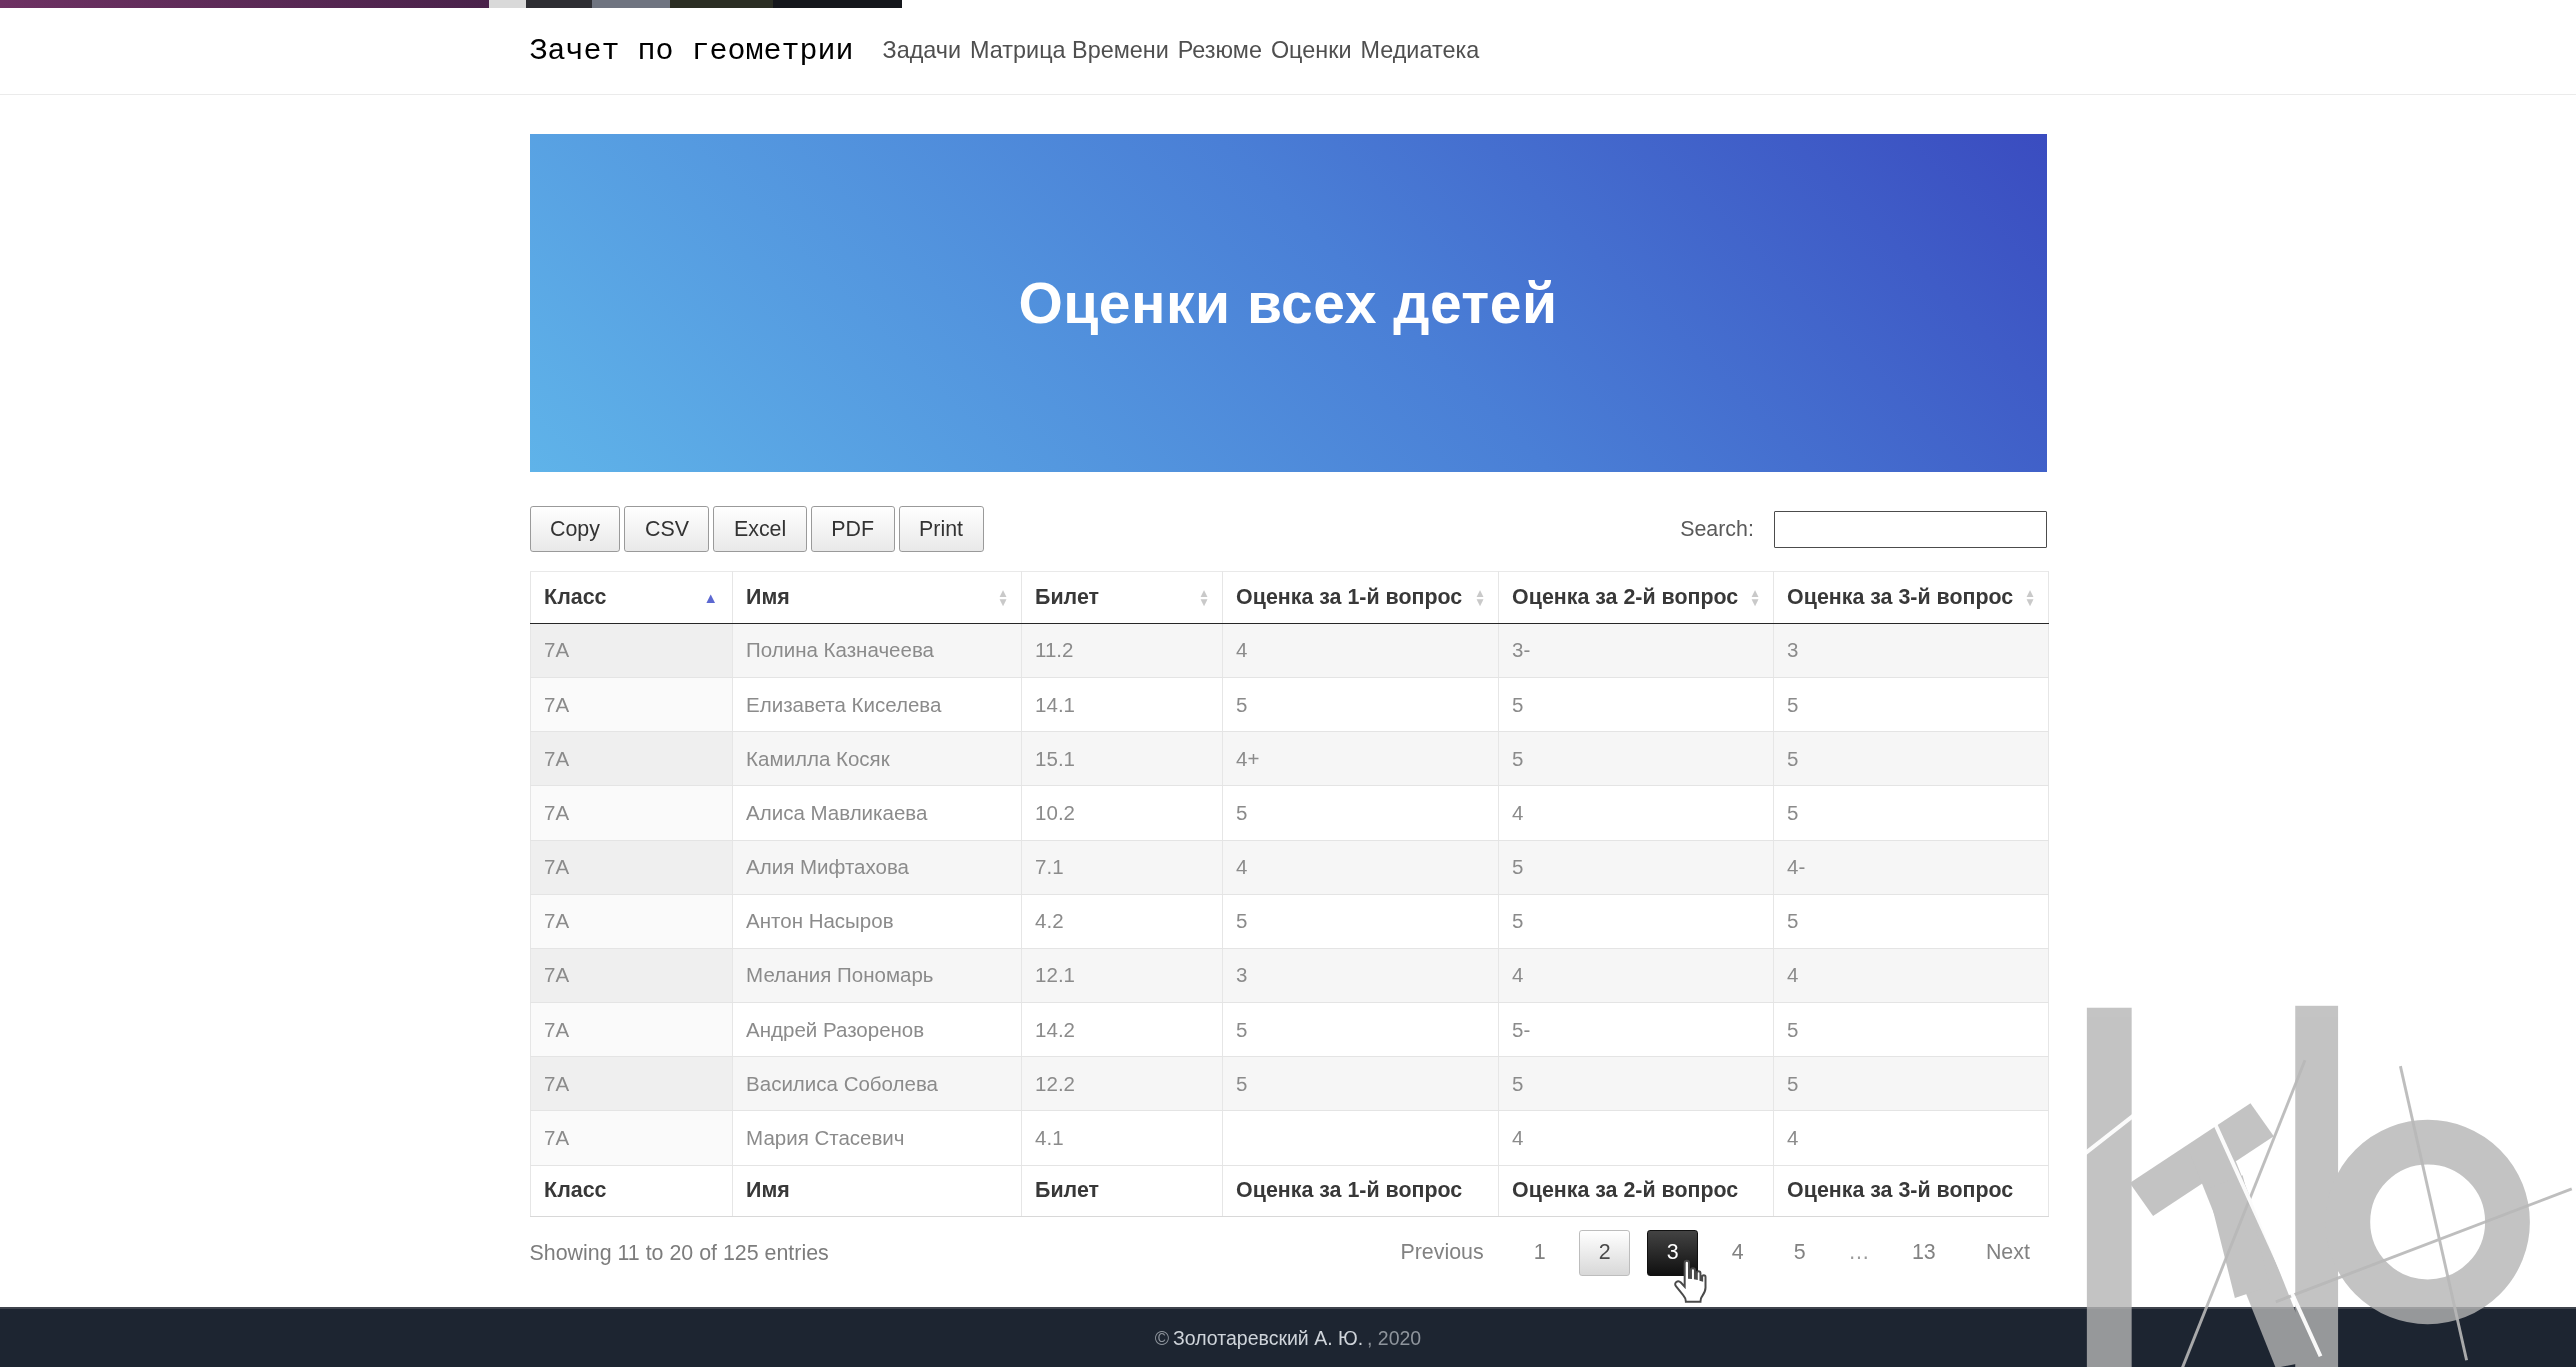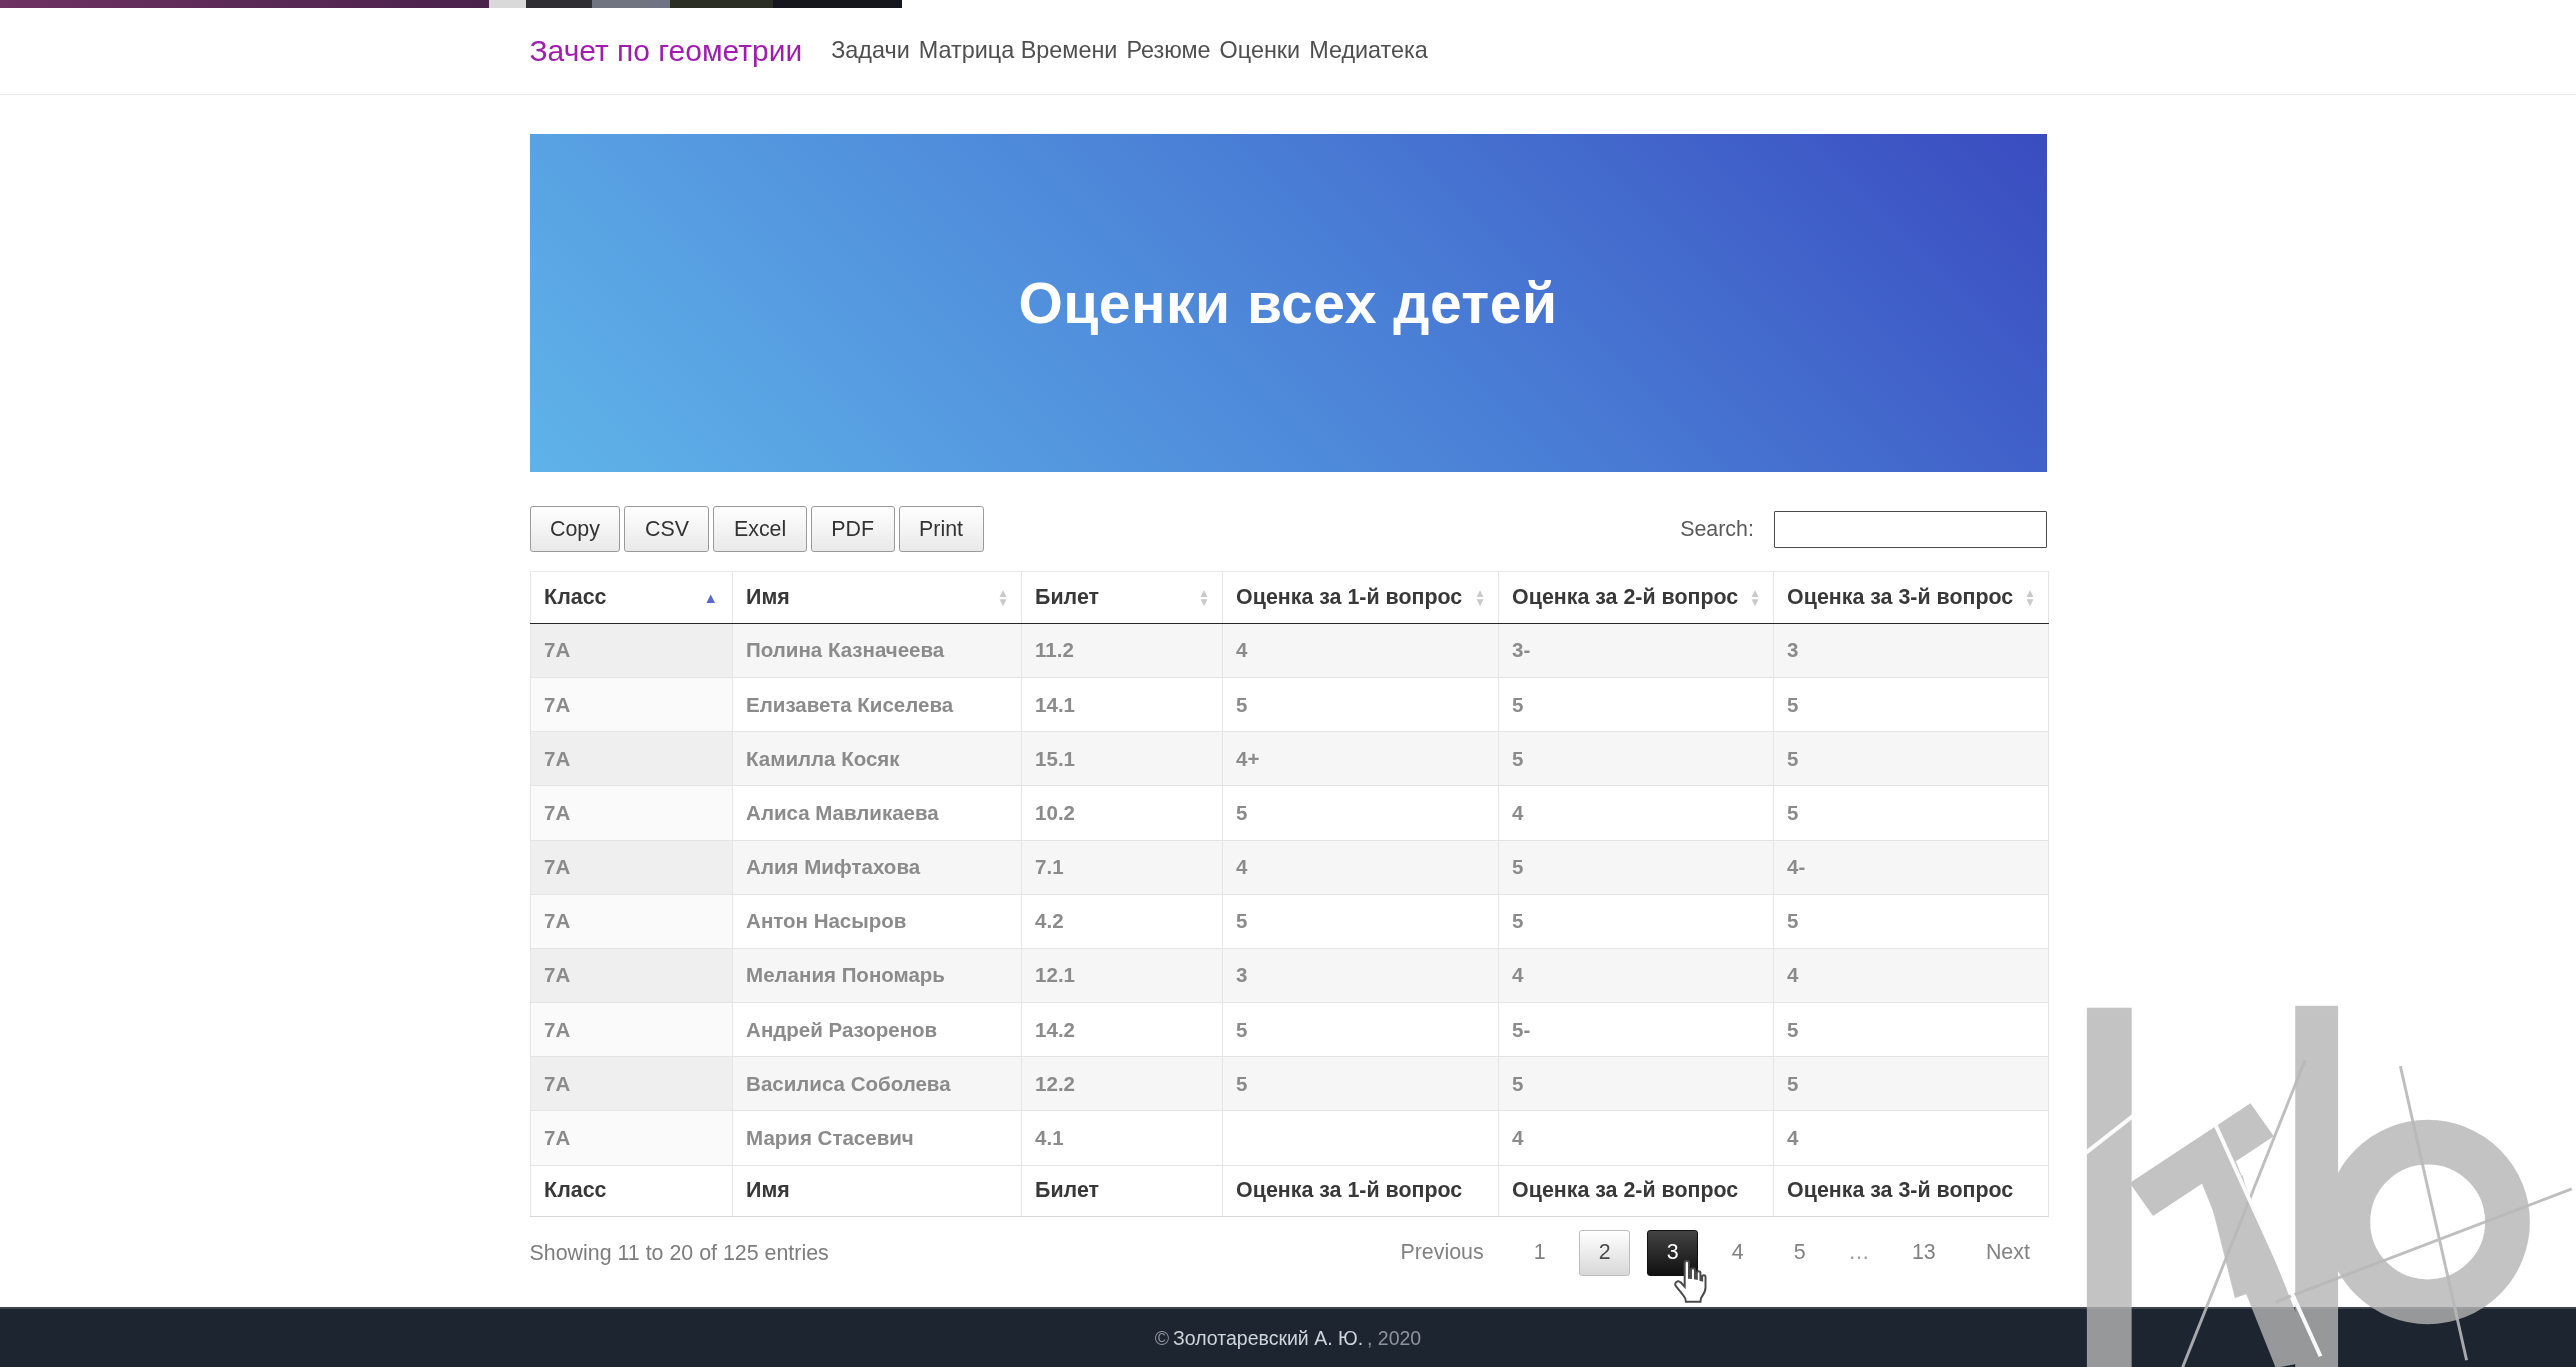--- a/index.html
+++ b/index.html
@@ -36,21 +36,21 @@
   .search-box{margin-left:auto;display:flex;align-items:center;gap:20px;}
   .search-label{font-size:21.4px;color:#5a5a5a;}
   .search-input{width:255px;height:35px;border:1.9px solid #4c4c4c;border-radius:1px;
     font-size:21.4px;padding:0 7.8px;font-family:inherit;background:#fff;}
   
   table.grades{margin-top:16.6px;width:1517px;border-collapse:collapse;table-layout:fixed;}
   .grades th,.grades td{border-left:1px solid #e6e6e6;border-right:1px solid #e6e6e6;
     text-align:left;overflow:hidden;white-space:nowrap;}
   .grades thead th{font-size:21.4px;font-weight:bold;color:#383838;padding:12.7px 13.6px;
     border-top:1px solid #e9e9e9;border-bottom:1.9px solid #272727;position:relative;cursor:pointer;background:#fff;}
-  .grades tbody td{font-size:20.5px;color:#8b8b8b;padding:14.6px 13.6px;border-bottom:1px solid #e4e4e4;background:#fff;font-weight:bold;}
+  .grades tbody td{font-size:20.5px;color:#8b8b8b;padding:14.6px 13.6px;border-bottom:1px solid #e4e4e4;background:#fff;}
   .grades tbody tr.odd td{background:#f6f6f6;}
   .grades tbody tr.odd td.sorted{background:#efefef;}
   .grades tbody tr.even td.sorted{background:#fafafa;}
   .grades tfoot th{font-size:21.4px;font-weight:bold;color:#383838;padding:12.7px 13.6px;
     border-top:1.9px solid #272727;border-bottom:1px solid #d8d8d8;background:#fff;cursor:pointer;}
   .sort-active{position:absolute;right:13.6px;top:50%;transform:translateY(-50%);
     color:#5c68d1;font-size:14.6px;}
   .sort-idle{position:absolute;right:11.7px;top:50%;transform:translateY(-50%);
     display:flex;flex-direction:column;color:#c9c9c9;font-size:11.7px;line-height:9.7px;}
   
@@ -77,21 +77,21 @@
   <div class="seg seg1"></div>
   <div class="seg seg2"></div>
   <div class="seg seg3"></div>
   <div class="seg seg4"></div>
   <div class="seg seg5"></div>
   <div class="seg seg6"></div>
 </div>
 
 <div class="navbar">
   <div class="nav-inner">
-    <a class="brand" style="color: #a21caf;">Зачет по геометрии</a>
+    <a class="brand" style="color: #000000; font-family: Liberation Mono, monospace;">Зачет по геометрии</a>
     <div class="nav-links">
         <a class="nav-link">Задачи</a>
         <a class="nav-link">Матрица Времени</a>
         <a class="nav-link">Резюме</a>
         <a class="nav-link">Оценки</a>
         <a class="nav-link">Медиатека</a>
       </div>
   </div>
 </div>
 

